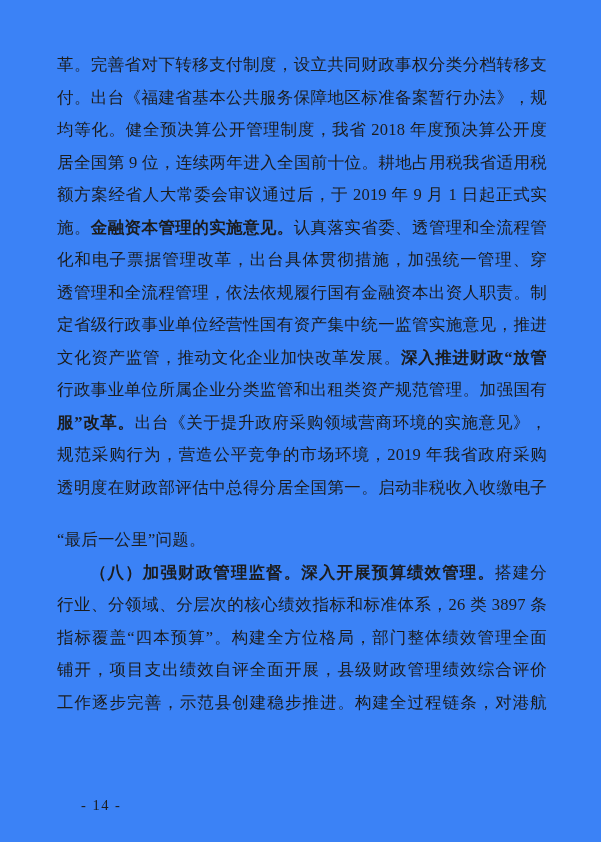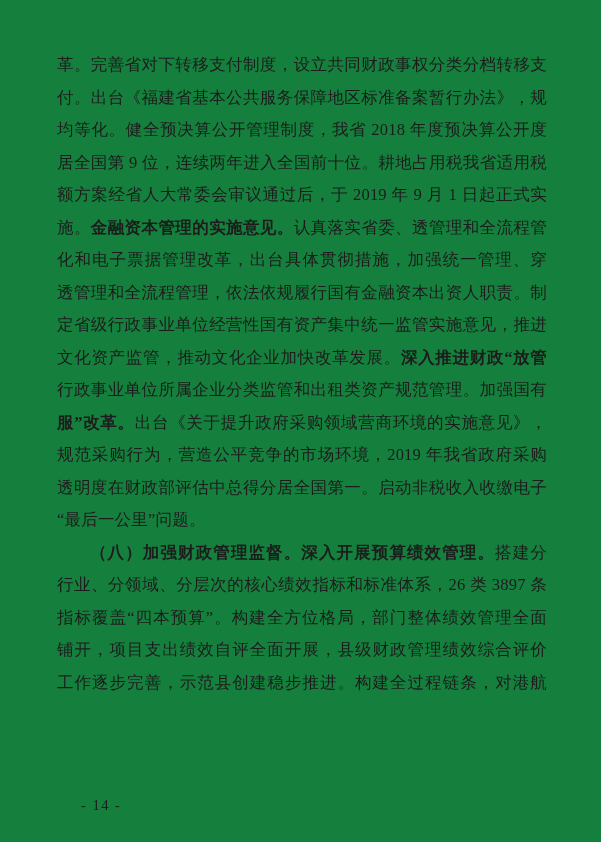--- a/index.html
+++ b/index.html
@@ -4,21 +4,21 @@
 <style>
   html, body {
     margin: 0;
     padding: 0;
     background: #e8e8e8;
   }
   .page {
     position: relative;
     width: 601px;
     height: 842px;
-    background: #15803d;
+    background: #3b82f6;
     overflow: hidden;
     font-family: "Liberation Serif", "DejaVu Serif", serif;
     color: #1c1c1c;
   }
   .doc {
     position: absolute;
     left: 57px;
     top: 49px;
     width: 490px;
   }
@@ -28,20 +28,21 @@
     height: 32.5px;
     overflow: hidden;
     text-align: justify;
     text-align-last: justify;
     text-justify: inter-character;
     letter-spacing: 0.2px;
   }
   .line.left {
     text-align: left;
     text-align-last: left;
+    margin-top: 20px;
   }
   .line.indent {
     text-indent: 33px;
   }
   .line b {
     font-weight: bold;
   }
   .footer {
     position: absolute;
     left: 81px;

